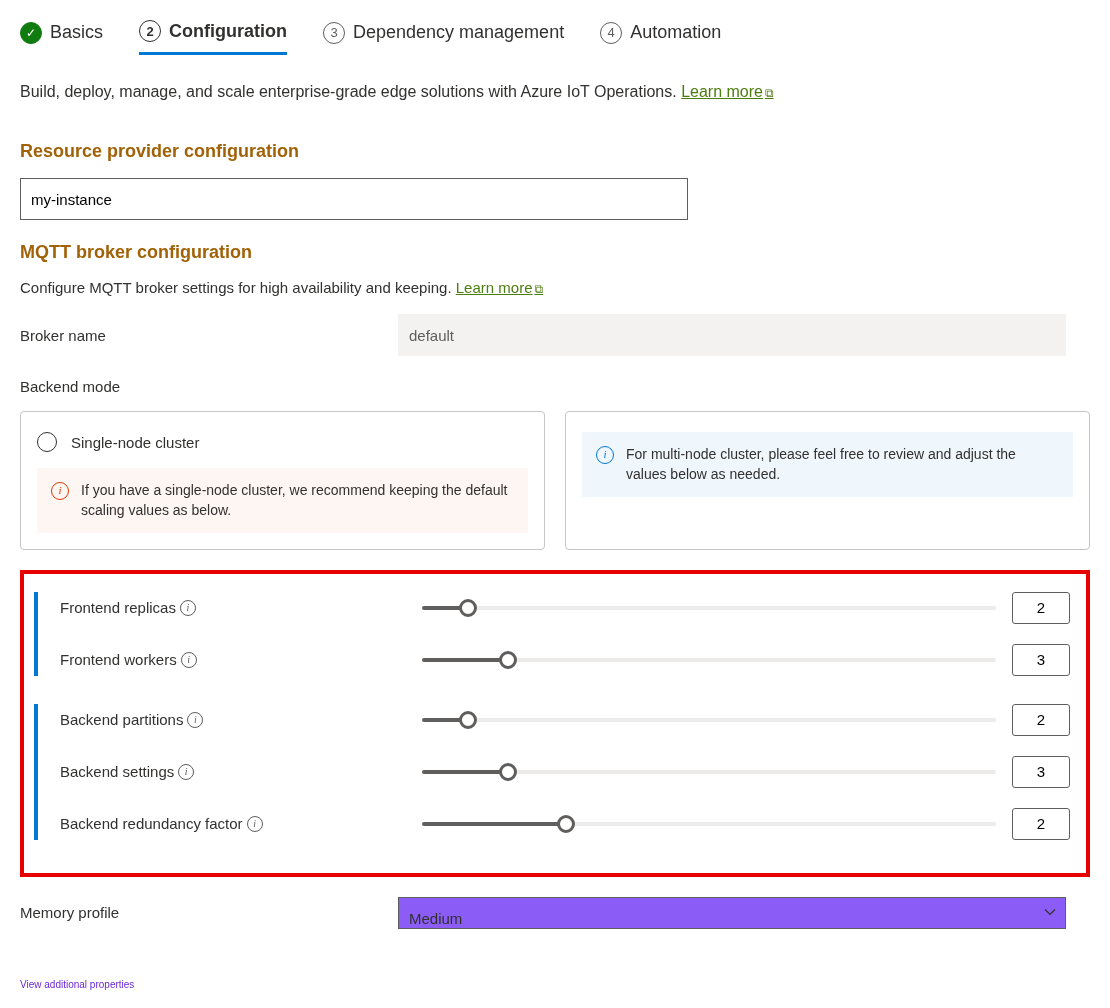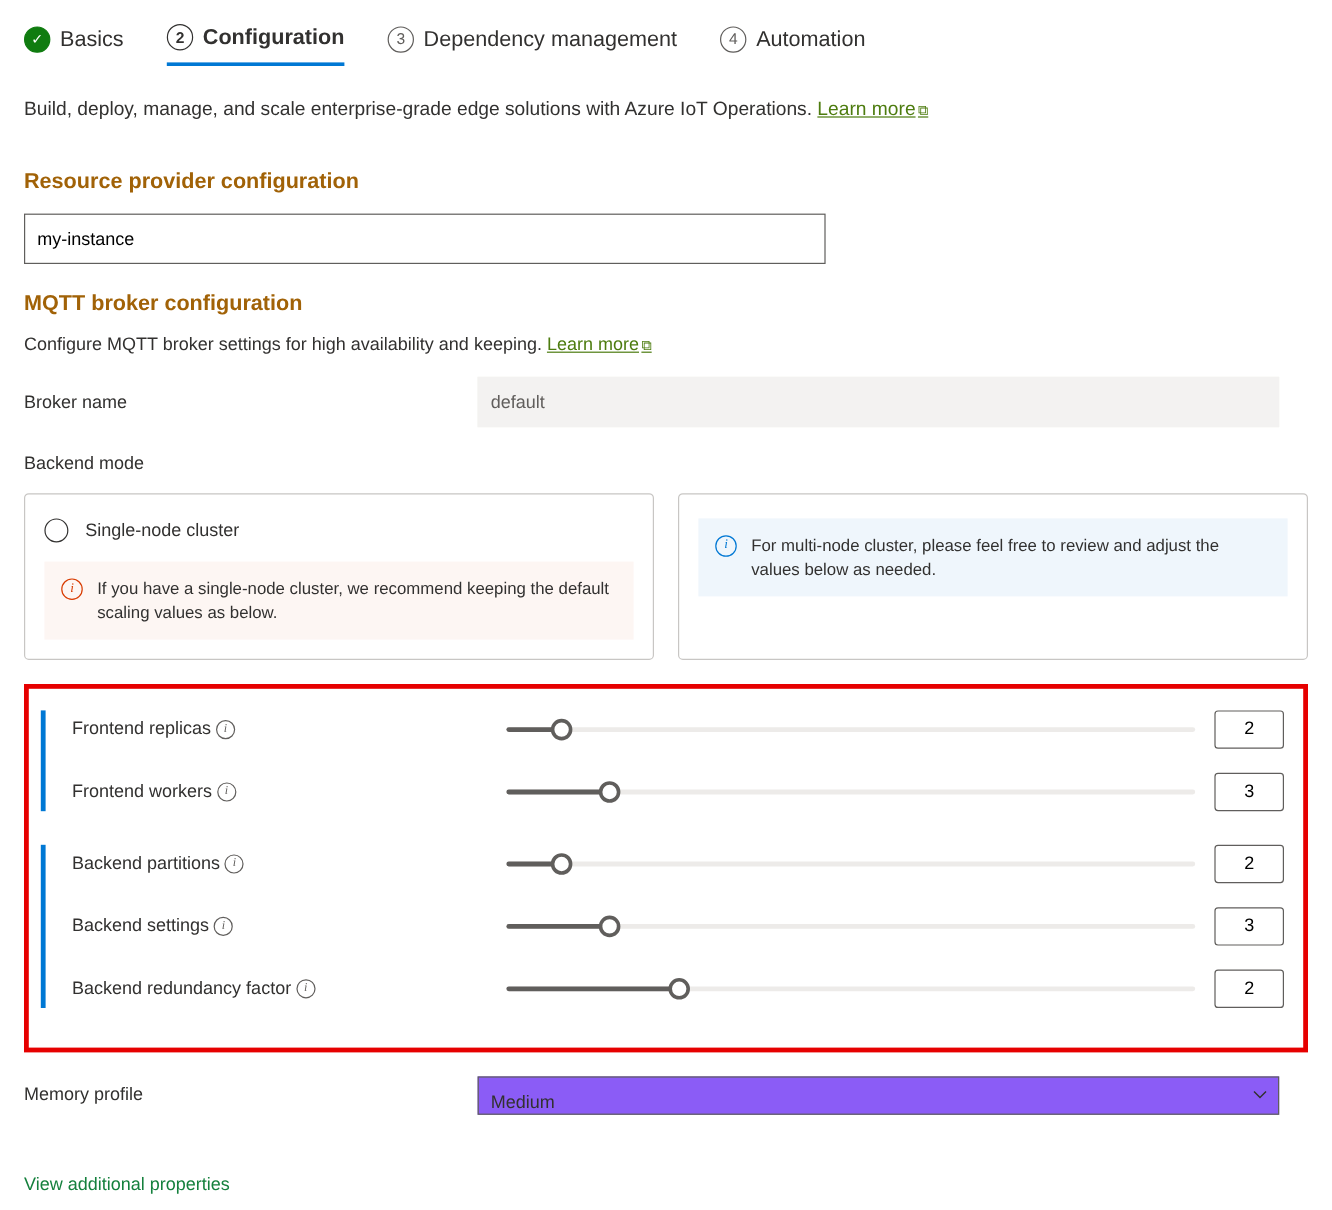--- a/index.html
+++ b/index.html
@@ -254,22 +254,22 @@
     align-items: center;
   }
   .chev {
     position: absolute;
     right: 10px;
     top: 50%;
     transform: translateY(-50%);
     pointer-events: none;
   }
   .view-additional {
-    color: #15803d;
-    font-size: 15px;
+    color: #6d28d9;
+    font-size: 10px;
     cursor: pointer;
     margin-top: 28px;
     display: inline-block;
   }
 </style>
 </head>
 <body>
 
 
 

